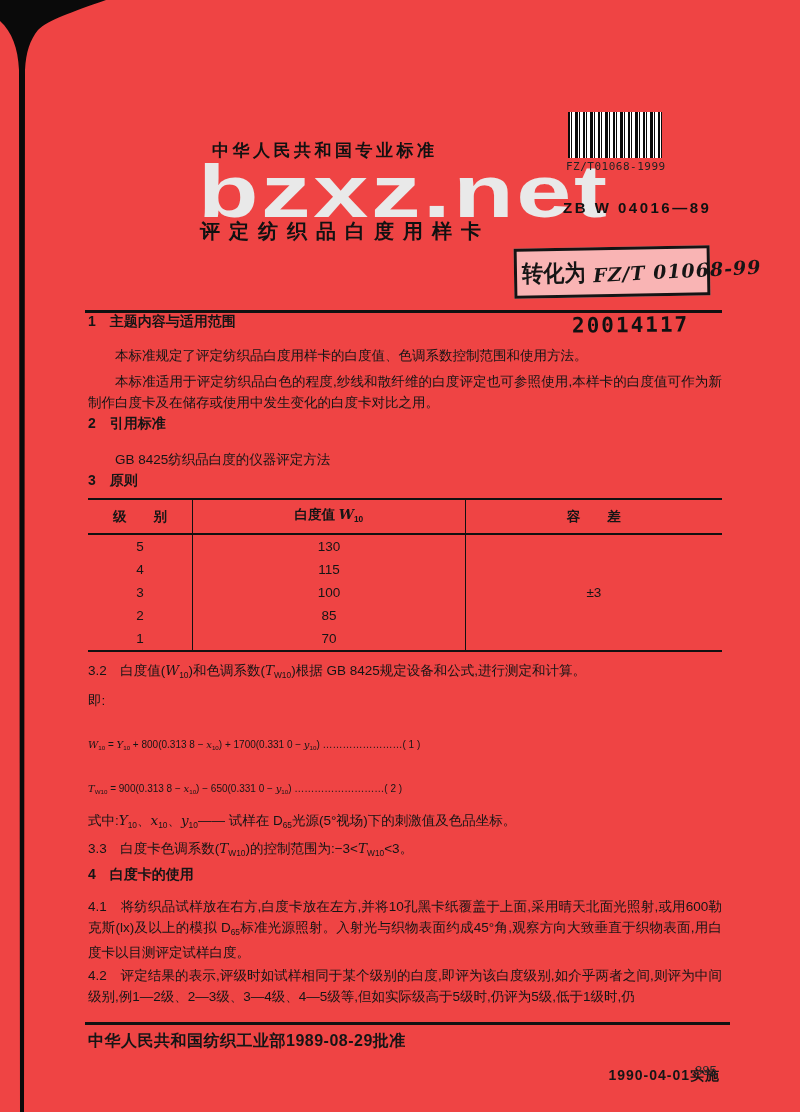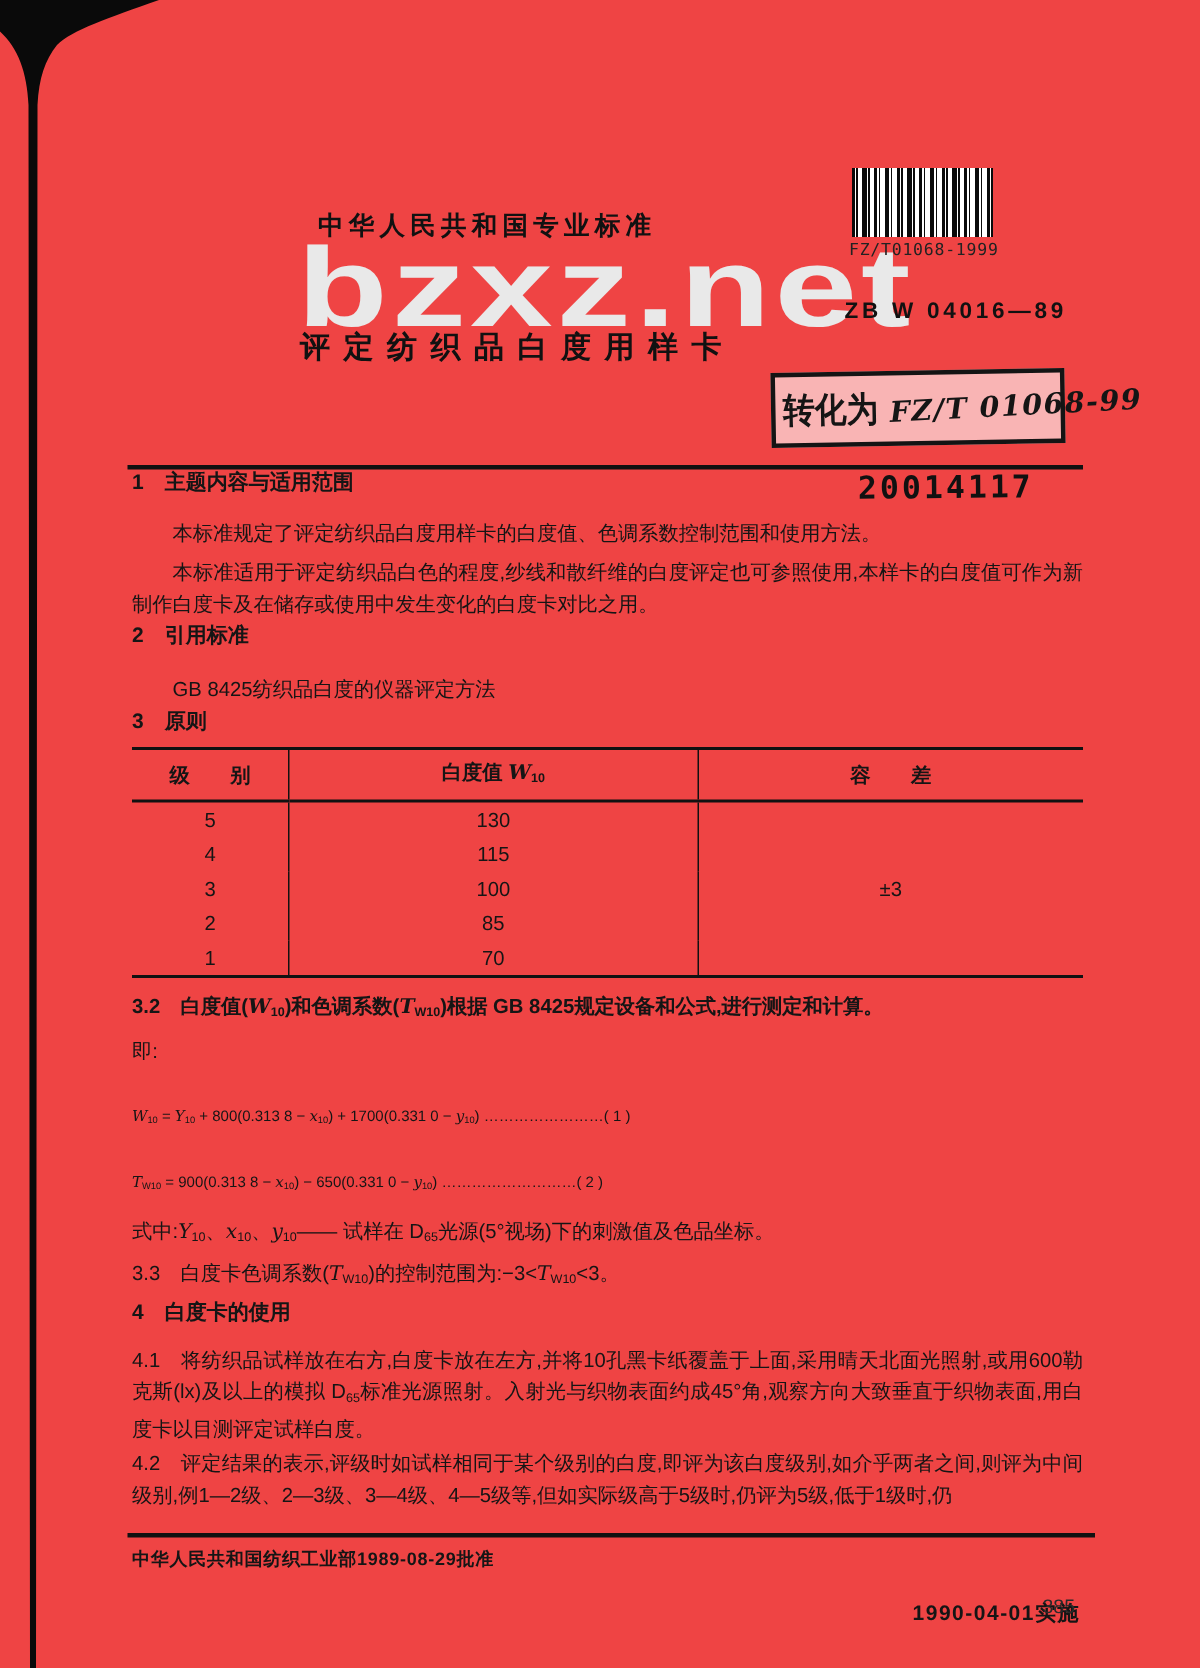--- a/index.html
+++ b/index.html
@@ -63,21 +63,21 @@
   .h-sec{font-size:14px;font-weight:bold;margin:0;}
   .h1-sec{margin-top:0;}
   .h2-sec{margin-top:16px;}
   .h3-sec{margin-top:14px;}
   .h4-sec{margin-top:16px;}
   .ind{text-indent:2em;}
   .p1{margin-top:13px !important;}
   .p2{margin-top:5px !important;}
   .pgb{margin-top:15px !important;}
   .p31{margin-top:9px !important;}
-  .p32{margin-top:8px !important;font-weight:bold;}
+  .p32{margin-top:8px !important;}
   .pji{margin-top:5px !important;}
   .pshi{margin-top:8px !important;}
   .p33{margin-top:3px !important;}
   .p41{margin-top:11px !important;}
   .p42{margin-top:2px !important;}
   .formula{margin-top:23px !important;white-space:nowrap;font-size:10px;}
   .formula2{margin-top:20px !important;}
   .it{font-style:italic;font-family:"DejaVu Serif",serif;}
   .sb{font-size:0.62em;vertical-align:-0.3em;letter-spacing:0;}
   
@@ -89,21 +89,21 @@
     font-size:13.5px;font-weight:bold;text-align:center;padding:4px 0 3px 0;
     border-bottom:2px solid #111;
   }
   .wtable td{font-size:13.5px;text-align:center;padding:1px 0;}
   .wtable .c1{width:16.5%;border-right:1.5px solid #111;}
   .wtable .c2{width:43%;border-right:1.5px solid #111;}
   .wtable .c3{width:40.5%;}
   .wtable .tol{vertical-align:middle;}
   
   .footer-rule{position:absolute;left:85px;top:1022px;width:645px;height:2.5px;background:#111;z-index:2;}
-  .approval{position:absolute;left:88px;top:1031px;font-size:12px;font-weight:bold;letter-spacing:0.5px;z-index:2;}
+  .approval{position:absolute;left:88px;top:1031px;font-size:16px;font-weight:bold;letter-spacing:0.5px;z-index:2;}
   .implementation{position:absolute;right:80px;top:1067px;font-size:14px;font-weight:bold;letter-spacing:1px;z-index:2;}
   .page-number{position:absolute;left:695px;top:1063px;font-size:13px;color:#2a2a2a;z-index:2;}
 </style>
 </head>
 <body>
 
 <div class="page">
 
   <svg class="scan-artifact" width="130" height="1112" viewBox="0 0 130 1112">
     <path d="M0,0 L106,0 C72,12 48,20 38,30 C30,40 26,52 25,70 L24,1112 L20,1112 L19,70 C18,48 12,32 0,21 Z" fill="#0a0a0a"></path>

